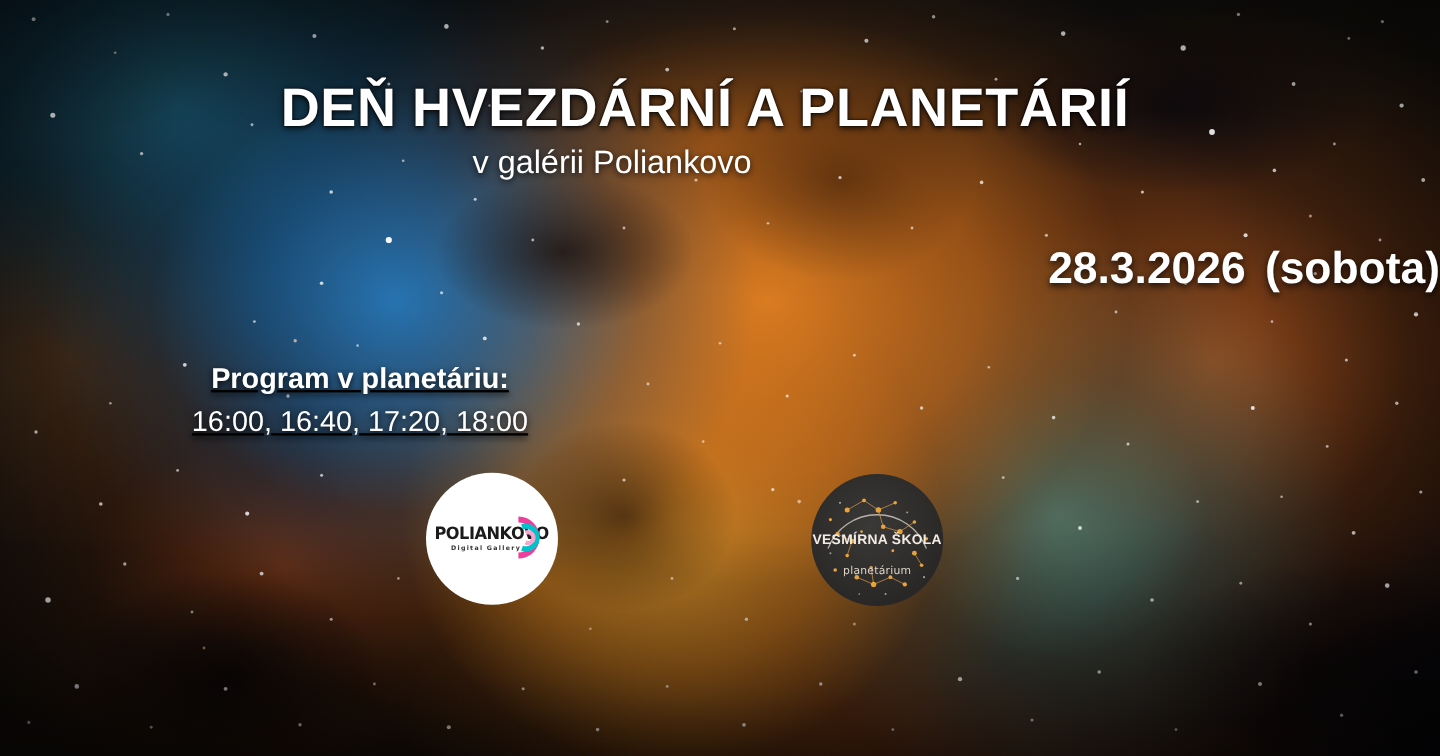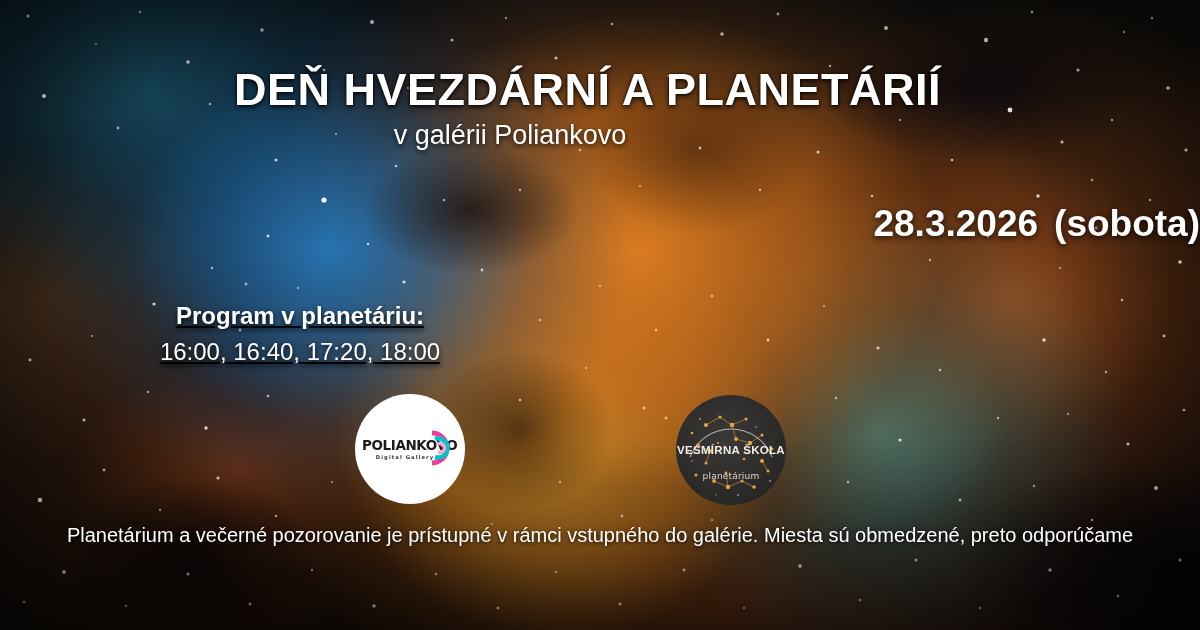--- a/index.html
+++ b/index.html
@@ -453,17 +453,16 @@
             </g>
           </svg>
         </div>
         <div class="vs-word">VESMÍRNA ŠKOLA</div>
         <div class="vs-sub">planetárium</div>
       </div>
 
     </div>
 
     <div class="footer">
-      <div class="footer-line1">Planetárium a večerné pozorovanie je prístupné v rámci vstupného do galérie. Miesta sú obmedzené, preto odporúčame</div>
     </div>
 
   </div>
 </div>
 
 </body></html>

